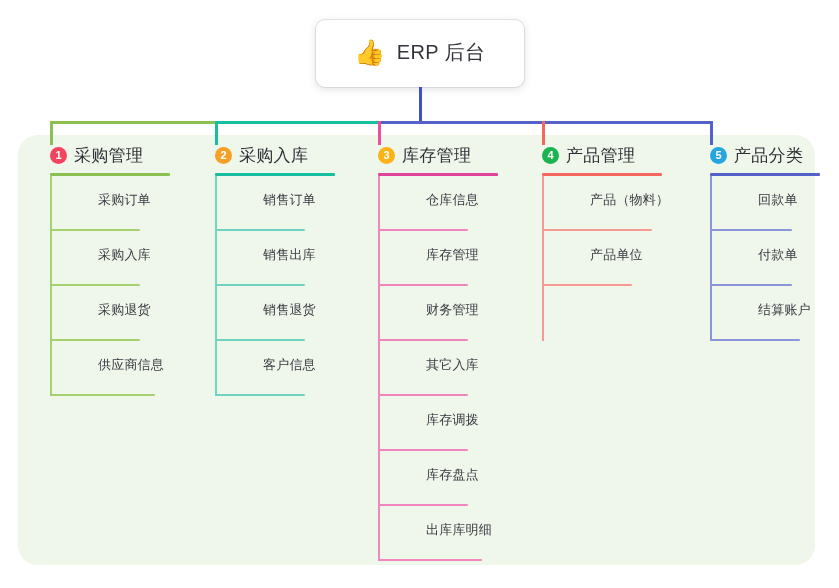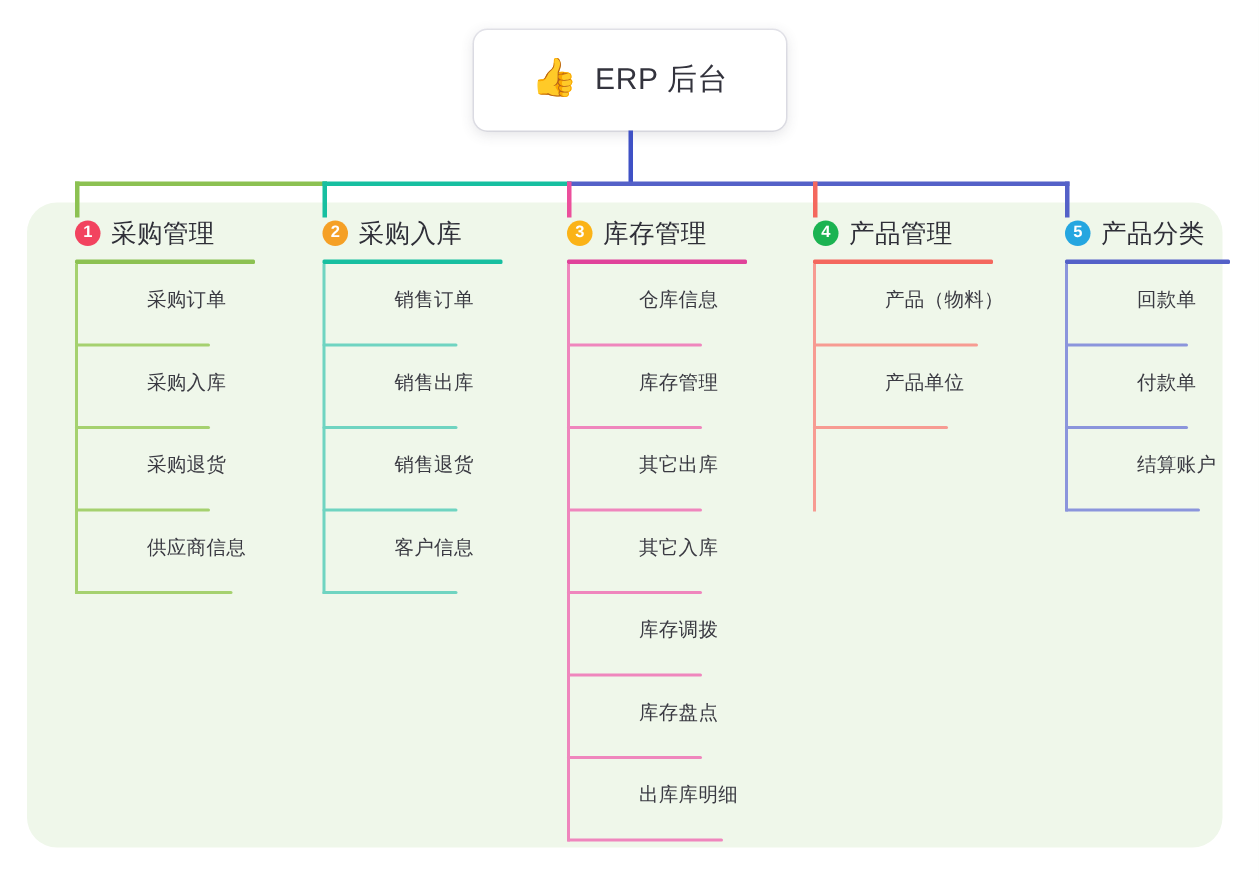--- a/index.html
+++ b/index.html
@@ -224,21 +224,21 @@
           <div class="spine" style="background: rgb(239, 134, 189); height: 385px;"></div>
           <div class="leaf">
             <div class="leaf-text">仓库信息</div>
             <div class="leaf-underline" style="background: rgb(239, 134, 189); width: 90px;"></div>
           </div>
           <div class="leaf">
             <div class="leaf-text">库存管理</div>
             <div class="leaf-underline" style="background: rgb(239, 134, 189); width: 90px;"></div>
           </div>
           <div class="leaf">
-            <div class="leaf-text">其它出库</div>
+            <div class="leaf-text">财务管理</div>
             <div class="leaf-underline" style="background: rgb(239, 134, 189); width: 90px;"></div>
           </div>
           <div class="leaf">
             <div class="leaf-text">其它入库</div>
             <div class="leaf-underline" style="background: rgb(239, 134, 189); width: 90px;"></div>
           </div>
           <div class="leaf">
             <div class="leaf-text">库存调拨</div>
             <div class="leaf-underline" style="background: rgb(239, 134, 189); width: 90px;"></div>
           </div>

